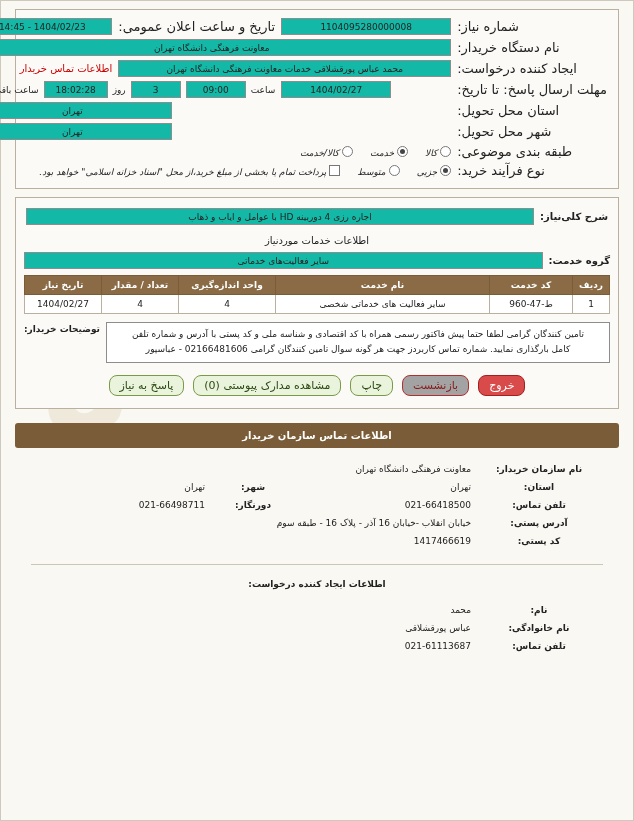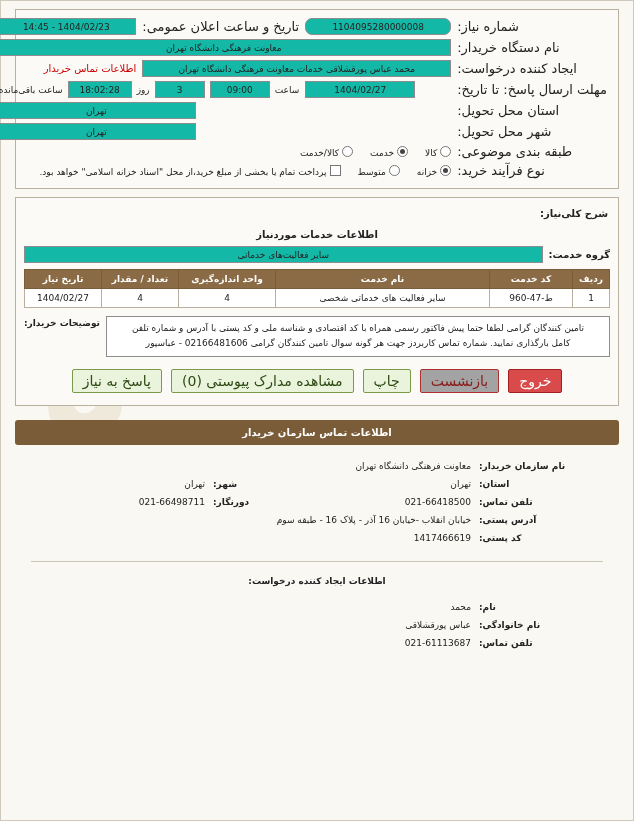--- a/index.html
+++ b/index.html
@@ -62,37 +62,37 @@
     background:#14b8a6;
     height:17px;
     line-height:17px;
     padding:0 6px;
     font-size:9px;
     text-align:center;
     box-sizing:border-box;
     overflow:hidden;
     white-space:nowrap;
   }
-  .f-num{width:146px;margin-right:auto;border-radius:7px;}
+  .f-num{width:170px;margin-right:auto;}
   .w-full{width:100%;}
 
   .row-inline{display:flex;align-items:center;gap:5px;justify-content:flex-start;}
   .radio{
     display:inline-block;width:9px;height:9px;border:1px solid #777;border-radius:50%;
     background:#fff;vertical-align:-1px;margin-left:3px;position:relative;
   }
   .radio.on::after{
     content:"";position:absolute;left:2px;top:2px;width:5px;height:5px;border-radius:50%;background:#444;
   }
-  .opt{font-size:9px;margin-left:12px;white-space:nowrap;}
+  .opt{font-size:9px;margin-left:12px;white-space:nowrap;font-style:italic;}
 
   .sharh-row{display:flex;align-items:center;gap:6px;padding:4px 2px 2px 2px;}
   .sharh-lbl{font-weight:bold;font-size:10px;white-space:nowrap;}
   .sec-title{
-    text-align:center;font-weight:bold;font-size:10px;margin:8px 0 6px 0;
+    text-align:center;font-weight:normal;font-size:10px;margin:8px 0 6px 0;
   }
   .group-row{display:flex;align-items:center;gap:6px;margin-bottom:6px;}
   .group-lbl{font-weight:bold;font-size:10px;white-space:nowrap;}
 
   table.grid{width:100%;border-collapse:collapse;font-size:9px;}
   table.grid th{
     background:#8a6b45;color:#fff;border:1px solid #7a5c38;
     padding:4px 2px;font-weight:bold;font-size:9px;
   }
   table.grid td{
@@ -106,33 +106,33 @@
     font-weight:bold;font-size:9px;white-space:nowrap;text-align:left;line-height:1.7;
   }
   .tozih-box{
     flex:1;border:1px solid #8d8d8d;background:#fff;padding:4px 18px;
     font-size:9px;line-height:1.7;text-align:center;min-height:34px;box-sizing:border-box;
   }
 
   .btnrow{display:flex;justify-content:center;gap:9px;margin:12px 0 4px 0;}
   .btn{
     border:1px solid #7a9a4a;background:#eaf3dc;color:#2d4a13;
-    font-size:14px;padding:3px 10px;border-radius:2px;cursor:pointer;white-space:nowrap;
+    font-size:11px;padding:3px 10px;border-radius:8px;cursor:pointer;white-space:nowrap;
   }
   .btn.red{border-color:#b03030;background:#a3a3a3;color:#8a1b1b;}
   .btn.redfill{border-color:#a42020;background:#d94a4a;color:#fff;}
 
   .contact-title{
     margin:14px 14px 8px 14px;background:#7a5c38;color:#fff;text-align:center;
     font-size:10px;font-weight:bold;padding:7px 8px;border-radius:3px;
   }
   .contact-body{margin:12px 30px 0 30px;}
   table.kv{width:100%;border-collapse:collapse;font-size:9px;}
   table.kv td{padding:4px 4px;vertical-align:middle;}
-  td.k{font-weight:bold;text-align:left;white-space:nowrap;width:80px;}
+  td.k{font-weight:bold;text-align:center;white-space:nowrap;width:80px;}
   td.v{text-align:right;}
   .hr{border:0;border-top:1px solid #ccc6b8;margin:14px 30px;}
   .sec-sub{margin:0 30px;font-size:9px;font-weight:bold;text-align:center;}
   .center{text-align:center;}
 </style>
 </head>
 <body>
 
 <div class="page">
   <div class="watermark">ه</div>
@@ -203,33 +203,34 @@
               <span class="opt"><span class="radio"></span><span>کالا</span></span>
               <span class="opt"><span class="radio on"></span><span>خدمت</span></span>
               <span class="opt"><span class="radio"></span><span>کالا/خدمت</span></span>
             </div>
           </td>
         </tr>
         <tr>
           <td class="lbl">نوع فرآیند خرید:</td>
           <td colspan="3">
             <div class="row-inline" style="justify-content:flex-start">
-              <span class="opt"><span class="radio on"></span><span>خزانه</span></span>
+              <span class="opt"><span class="radio on"></span><span>جزیی</span></span>
               <span class="opt"><span class="radio"></span><span>متوسط</span></span>
               <span class="opt"><span class="radio" style="border-radius:0"></span><span>پرداخت تمام یا بخشی از مبلغ خرید،از محل "اسناد خزانه اسلامی" خواهد بود.</span></span>
             </div>
           </td>
         </tr>
       </tbody>
         </table>
     </div>
 
     <div class="panel">
       <div class="sharh-row">
         <span class="sharh-lbl">شرح کلی‌نیاز:</span>
+        <div class="field" style="flex:1">اجاره رزی 4  دوربینه HD با عوامل و ایاب و ذهاب</div>
       </div>
 
       <div class="sec-title">اطلاعات خدمات موردنیاز</div>
 
       <div class="group-row">
         <span class="group-lbl">گروه خدمت:</span>
         <div class="field" style="flex:1">سایر فعالیت‌های خدماتی</div>
       </div>
 
       <table class="grid">

